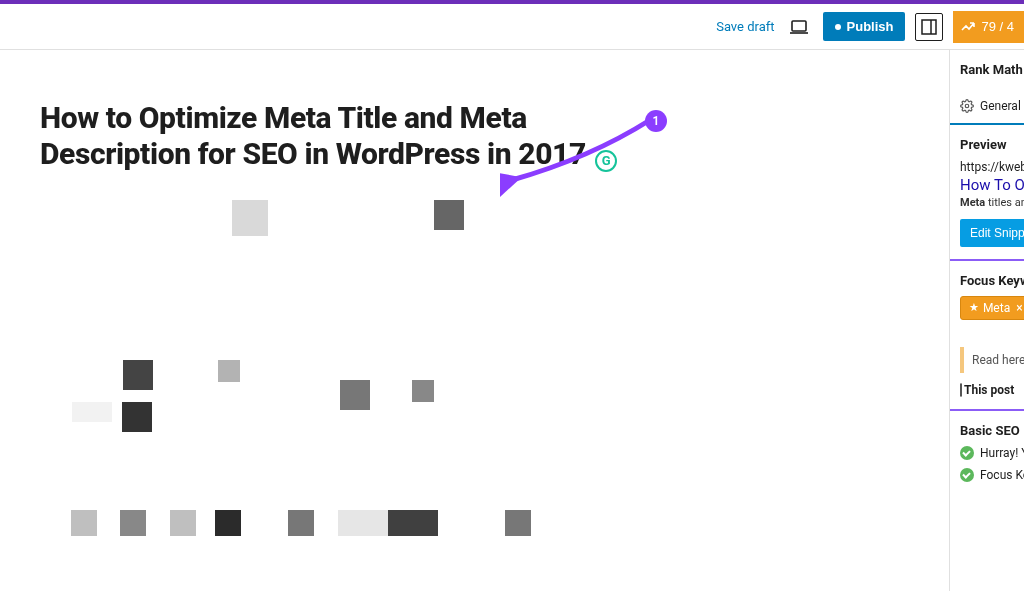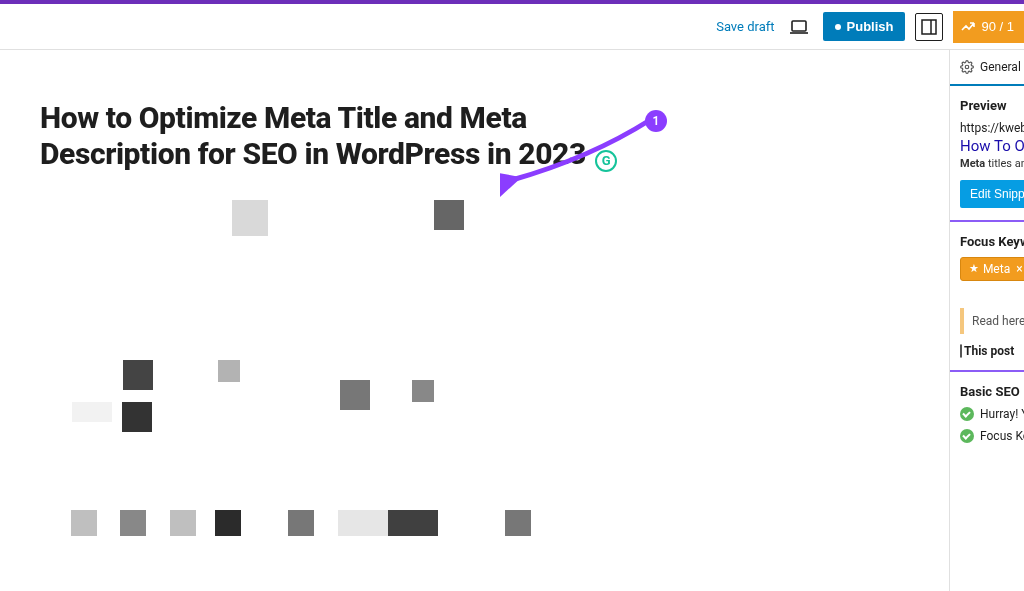--- a/index.html
+++ b/index.html
@@ -90,29 +90,29 @@
   <span class="panel-toggle">
     <svg width="16" height="16" viewBox="0 0 16 16" fill="none" stroke="#1e1e1e" stroke-width="1.5">
         <rect x="1" y="1" width="14" height="14"></rect>
         <line x1="10" y1="1" x2="10" y2="15"></line>
       </svg>
   </span>
   <button class="score-btn">
     <svg width="14" height="12" viewBox="0 0 14 12">
         <path d="M1 9 L5 5 L8 8 L13 2 M13 2 L13 6 M13 2 L9 2" stroke="#fff" stroke-width="1.6" fill="none"></path>
       </svg>
-    <span>90 / 1</span>
+    <span>79 / 4</span>
   </button>
 </div>
 
 <div class="main-wrap">
 
   <div class="editor">
     <div style="position:relative; max-width:640px;">
-      <h1 class="post-title">How to Optimize Meta Title and Meta Description for SEO in WordPress in 2023</h1>
+      <h1 class="post-title">How to Optimize Meta Title and Meta Description for SEO in WordPress in 2017</h1>
       <span class="grammarly"></span>
     </div>
 
     <div class="arrow-anno">
       <svg width="170" height="90" viewBox="0 0 170 90">
         <defs>
             <marker id="ah" markerWidth="8" markerHeight="8" refX="2" refY="4" orient="auto">
               <path d="M8 0 L0 4 L8 8 Z" fill="#8b3dff"></path>
             </marker>
           </defs>
@@ -142,20 +142,21 @@
         <div class="sq e"></div>
         <div class="sq f"></div>
         <div class="sq g"></div>
         <div class="sq h"></div>
       </div>
     </div>
 
   </div>
 
   <div class="sidebar">
+    <div class="side-title">Rank Math</div>
     <div class="tabs">
       <div class="tab">
         <svg width="14" height="14" viewBox="0 0 24 24" fill="none" stroke-width="2">
             <circle cx="12" cy="12" r="3"></circle>
             <path d="M19.4 15a1.7 1.7 0 0 0 .34 1.87l.06.06a2 2 0 1 1-2.83 2.83l-.06-.06a1.7 1.7 0 0 0-1.87-.34 1.7 1.7 0 0 0-1 1.51V21a2 2 0 1 1-4 0v-.09a1.7 1.7 0 0 0-1-1.51 1.7 1.7 0 0 0-1.87.34l-.06.06a2 2 0 1 1-2.83-2.83l.06-.06a1.7 1.7 0 0 0 .34-1.87 1.7 1.7 0 0 0-1.51-1H3a2 2 0 1 1 0-4h.09a1.7 1.7 0 0 0 1.51-1 1.7 1.7 0 0 0-.34-1.87l-.06-.06a2 2 0 1 1 2.83-2.83l.06.06a1.7 1.7 0 0 0 1.87.34 1.7 1.7 0 0 0 1-1.51V3a2 2 0 1 1 4 0v.09a1.7 1.7 0 0 0 1 1.51 1.7 1.7 0 0 0 1.87-.34l.06-.06a2 2 0 1 1 2.83 2.83l-.06.06a1.7 1.7 0 0 0-.34 1.87 1.7 1.7 0 0 0 1.51 1H21a2 2 0 1 1 0 4h-.09a1.7 1.7 0 0 0-1.51 1z"></path>
           </svg>
         <span>General</span>
       </div>
     </div>
 

